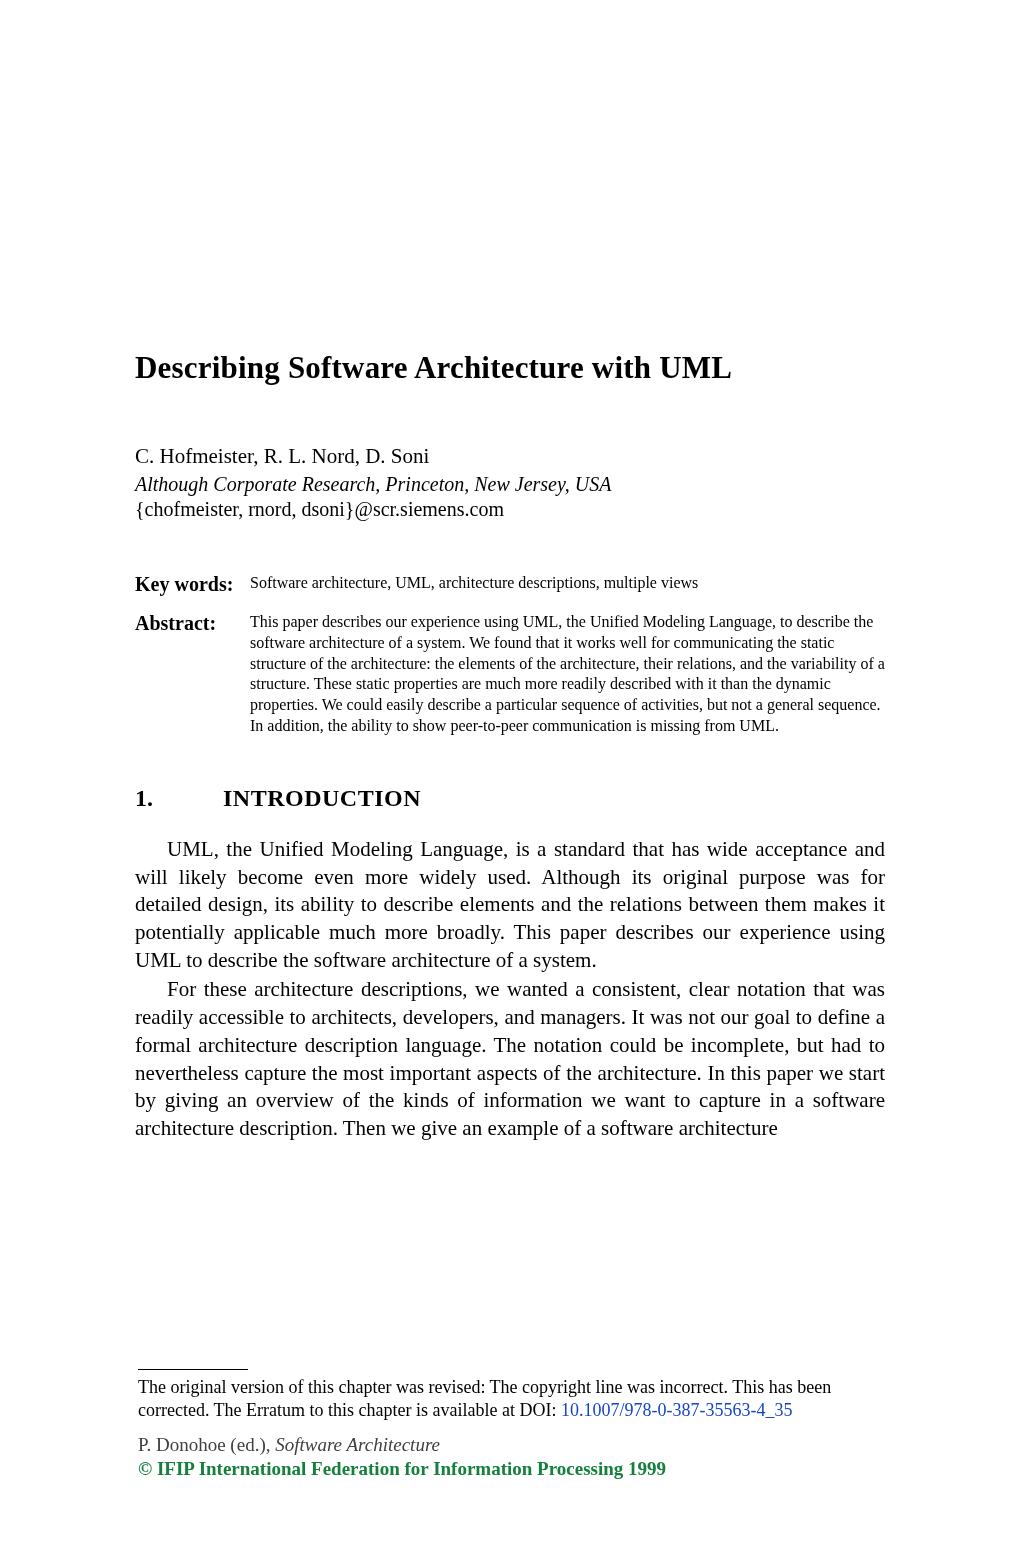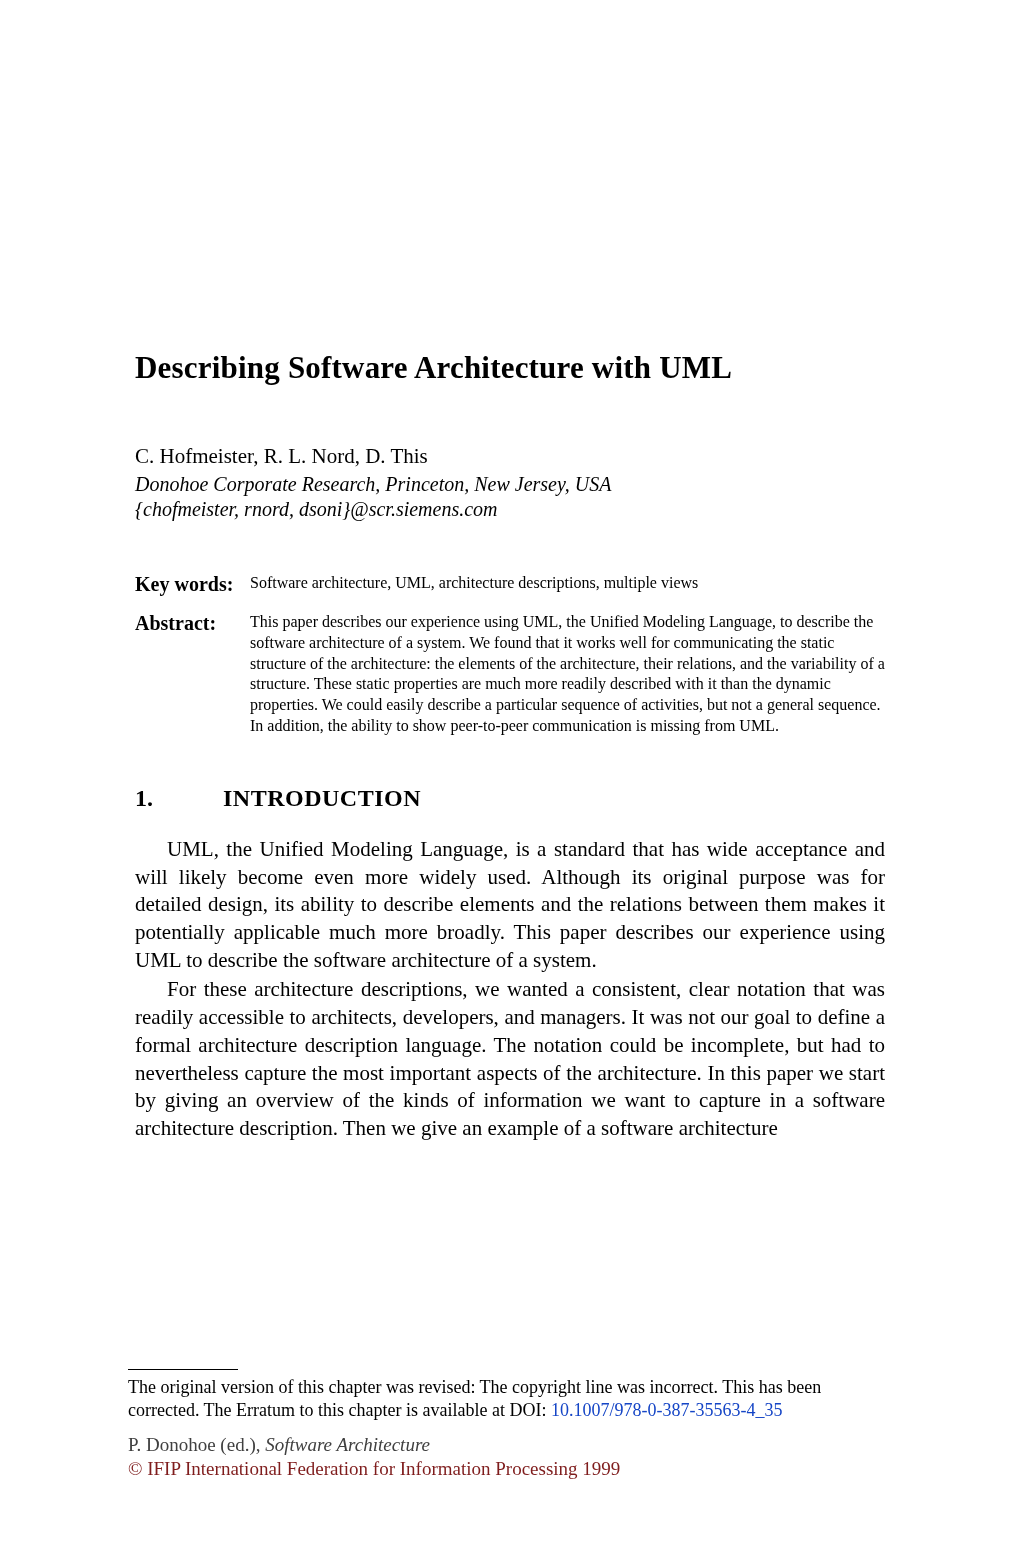--- a/index.html
+++ b/index.html
@@ -29,21 +29,20 @@
   .authors {
     font-size: 21px;
     margin-bottom: 4px;
   }
   .affiliation {
     font-style: italic;
     font-size: 20px;
     margin-bottom: 2px;
   }
   .emails {
-    font-style: italic;
     font-size: 20px;
     margin-bottom: 52px;
   }
   .kv-row {
     display: flex;
     align-items: flex-start;
     margin-bottom: 16px;
     font-family: Liberation Serif, serif;
   }
   .kv-label {
@@ -72,21 +71,21 @@
   }
   .body-para {
     font-size: 21px;
     line-height: 1.32;
     text-align: justify;
     margin: 0 0 2px 0;
     text-indent: 32px;
   }
   .footer-block {
     position: absolute;
-    left: 128px;
+    left: 138px;
     right: 135px;
     bottom: 64px;
     font-size: 18px;
     line-height: 1.3;
   }
   .footnote-rule {
     border: none;
     border-top: 1px solid #000;
     width: 110px;
     margin: 0 0 6px 0;
@@ -100,33 +99,34 @@
     color: #1545c6;
   }
   .editor-line {
     color: #404040;
     font-size: 19px;
   }
   .editor-line .book-title {
     font-style: italic;
   }
   .copyright-line {
-    color: #7f1d1d;
+    color: #15803d;
     font-size: 19px;
+    font-weight: bold;
   }
 </style>
 </head>
 <body>
 
 <div class="page">
 
   <div class="title">Describing Software Architecture with UML</div>
 
-  <div class="authors">C. Hofmeister, R. L. Nord, D. This</div>
-  <div class="affiliation">Donohoe Corporate Research, Princeton, New Jersey, USA</div>
+  <div class="authors">C. Hofmeister, R. L. Nord, D. Soni</div>
+  <div class="affiliation">Although Corporate Research, Princeton, New Jersey, USA</div>
   <div class="emails">{chofmeister, rnord, dsoni}@scr.siemens.com</div>
 
   <div class="kv-row">
     <div class="kv-label">Key words:</div>
     <div class="kv-value">Software architecture, UML, architecture descriptions, multiple views</div>
   </div>
 
   <div class="kv-row">
     <div class="kv-label">Abstract:</div>
     <div class="kv-value">This paper describes our experience using UML, the Unified Modeling Language, to describe the software architecture of a system. We found that it works well for communicating the static structure of the architecture: the elements of the architecture, their relations, and the variability of a structure. These static properties are much more readily described with it than the dynamic properties. We could easily describe a particular sequence of activities, but not a general sequence. In addition, the ability to show peer-to-peer communication is missing from UML.</div>

